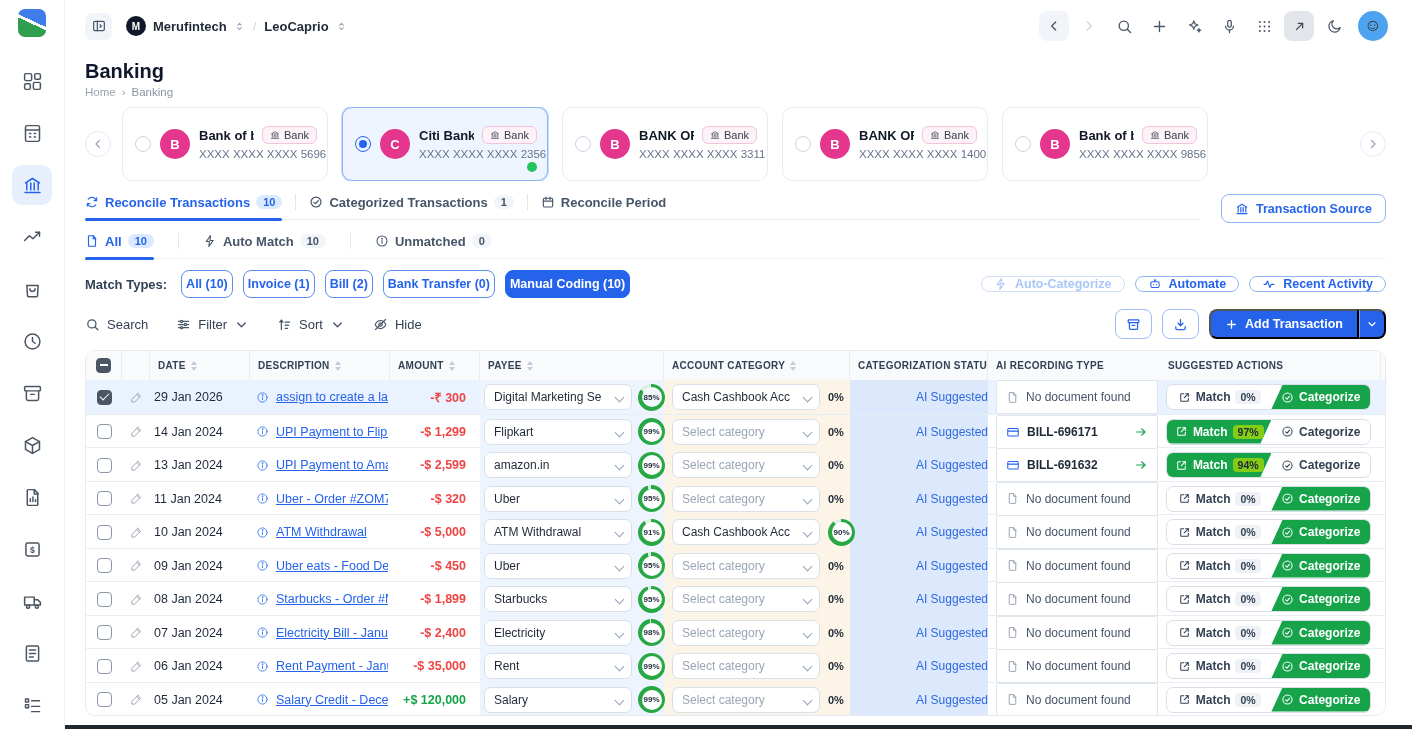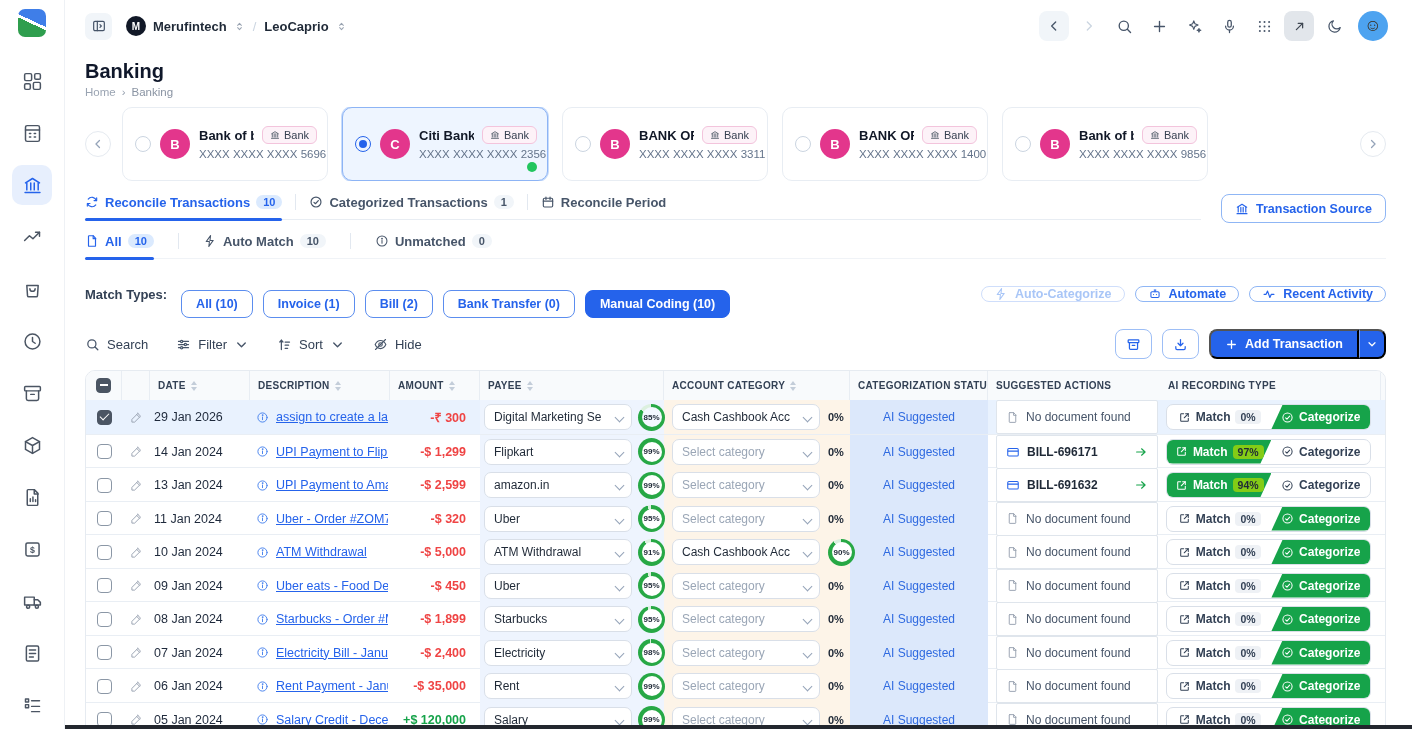--- a/index.html
+++ b/index.html
@@ -84,22 +84,22 @@
   .src-btn { display:flex; align-items:center; gap:7px; height:29px; padding:0 13px;
     border:1px solid #8fb6f5; border-radius:8px; background:#fff; color:#2563eb;
     font-size:12.5px; font-weight:600; margin-left:20px; }
 
   .subtabs { display:flex; align-items:center; gap:24px; margin-top:0; padding:10px 0 9px;
     border-bottom:1px solid #f0f3f7; }
 
   
   .matchrow { display:flex; align-items:center; margin-top:11px; gap:10px; }
   .mt-label { font-size:13px; font-weight:600; color:#334155; margin-right:4px; }
-  .mtbtn { height:28px; padding:0 14px; border:1.5px solid #5b8def; border-radius:8px; background:#fff;
-    color:#2563eb; font-size:12.5px; font-weight:600; display:flex; align-items:center;margin-top:20px; }
+  .mtbtn { height:28px; padding:0 4px; border:1.5px solid #5b8def; border-radius:8px; background:#fff;
+    color:#2563eb; font-size:12.5px; font-weight:600; display:flex; align-items:center; }
   .mtbtn.mt-true { background:#2563eb; border-color:#2563eb; color:#fff; }
   .right-group { margin-left:auto; display:flex; gap:10px; }
   .obtn { display:flex; align-items:center; gap:7px; height:16px; padding:0 12px;
     border:1px solid #8fb6f5; border-radius:8px; background:#fff; color:#2563eb;
     font-size:12.5px; font-weight:600; }
   .obtn svg { width:14px; height:14px; }
   .obtn.disabled { border-color:#cfdefb; color:#a9c6f7; }
 
   
   .toolbar { display:flex; align-items:center; gap:28px; margin-top:11px; }
@@ -138,21 +138,21 @@
   .c-edit { justify-content:center; color:#9aa4b2; }
   .c-date { padding-left:4px; font-size:12.5px; color:#1e293b; }
   .c-desc { gap:7px; padding-left:6px; }
   .c-desc a { font-size:12.5px; color:#2563eb; text-decoration:underline; white-space:nowrap;
     overflow:hidden; max-width:112px; }
   .info-ic { color:#4a84ee; }
   .c-amt { justify-content:flex-end; padding-right:14px; font-size:12.5px; font-weight:600; }
   .amt-debit { color:#ef4444; } .amt-credit { color:#16a34a; }
   .c-payee { background:#eef4fe; gap:6px; padding-left:4px; }
   .c-cat { background:#fdf4e8; gap:8px; padding-left:8px; }
-  .c-status { background:#dce8fb; justify-content:center; font-size:12px; color:#2f6ae0; }
+  .c-status { background:#dce8fb; justify-content:flex-end; font-size:12px; color:#2f6ae0; }
   .c-doc { padding-left:8px; }
   .c-act { padding-left:6px; }
 
   .selbox { position:relative; display:flex; align-items:center; width:148px; height:26px;
     border:1px solid #d9dfe8; border-radius:7px; background:#fff; padding:0 20px 0 9px;
     font-size:12px; color:#1f2937; white-space:nowrap; overflow:hidden; flex:none; }
   .selbox::after { content:""; position:absolute; right:8px; top:9px; width:6px; height:6px;
     border-right:1.5px solid #94a3b8; border-bottom:1.5px solid #94a3b8; transform:rotate(45deg); }
   .selbox.ph-true { color:#9aa6b6; }
 
@@ -799,26 +799,26 @@
             <i class="dn"></i>
           </span>
         </div>
 
         <div class="th">
           <span>CATEGORIZATION STATUS</span>
 
         </div>
 
         <div class="th">
+          <span>AI RECORDING TYPE</span>
+
+        </div>
+
+        <div class="th">
           <span>SUGGESTED ACTIONS</span>
-
-        </div>
-
-        <div class="th">
-          <span>AI RECORDING TYPE</span>
 
         </div>
 
     </div>
 
     <div>
 
         <div class="grid trow sel-true">
           <div class="cell c-cb">
             <span class="cb chk-true"></span>

